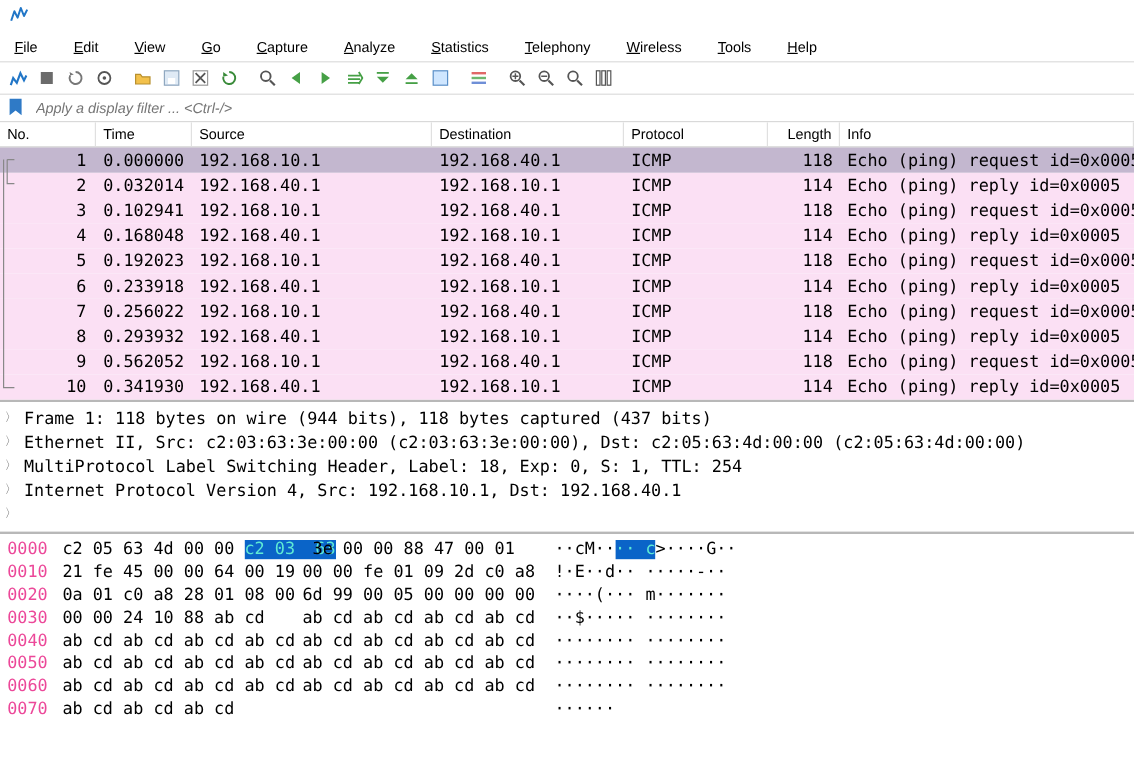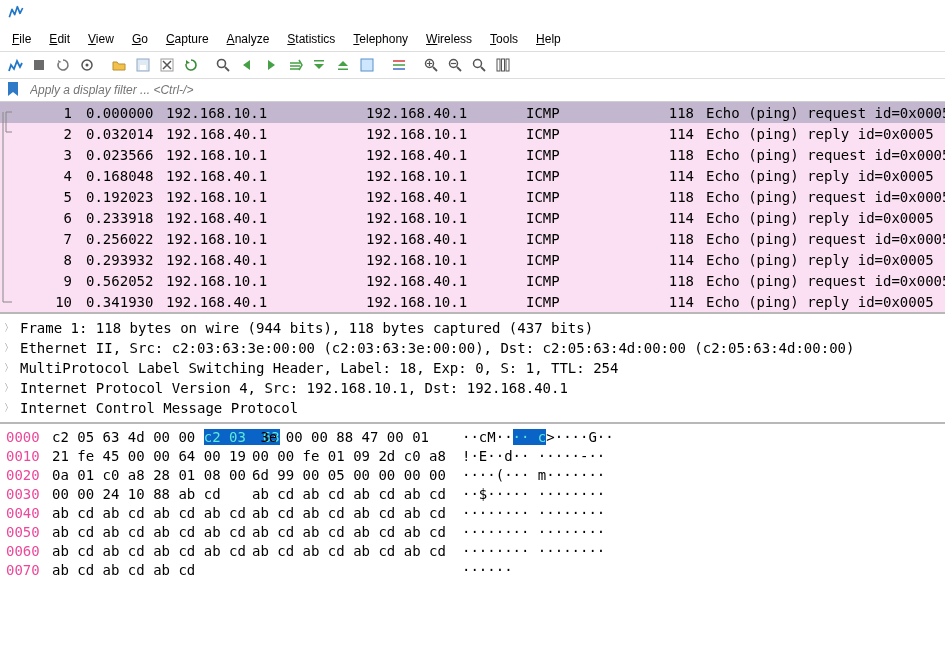--- a/index.html
+++ b/index.html
@@ -14,21 +14,21 @@
   .title-bar {
     padding: 4px 8px;
     font-size: 14px;
     display: flex;
     align-items: center;
     gap: 6px;
   }
   .title-bar .fin-icon svg { width:16px; height:16px; }
   .menu-bar {
     display: flex;
-    gap: 2px;
+    gap: 14px;
     padding: 2px 4px;
   }
   .menu-item {
     padding: 3px 8px;
     cursor: default;
   }
   .menu-item .ul { text-decoration: underline; }
   .toolbar {
     display: flex;
     align-items: center;
@@ -276,20 +276,29 @@
 <div class="filter-row">
   <span class="filter-icon">
     <svg width="12" height="14">
         <path d="M1 0 h10 v14 L6 10 L1 14 z" fill="#2f7ac6"></path>
       </svg>
   </span>
   <input class="filter-input" placeholder="Apply a display filter ... &lt;Ctrl-/&gt;" style="">
 </div>
 
 <div class="packet-list">
+  <div class="pl-header">
+    <div class="col-no">No.</div>
+    <div class="col-time">Time</div>
+    <div class="col-src">Source</div>
+    <div class="col-dst">Destination</div>
+    <div class="col-proto">Protocol</div>
+    <div class="col-len">Length</div>
+    <div class="col-info">Info</div>
+  </div>
   <div class="pl-rows" id="pl-rows">
     <div class="tree-gutter">
       <svg viewBox="0 0 20 210" preserveAspectRatio="none">
         <path d="M6 10 L12 10 M6 10 L6 30 L12 30" fill="none" stroke="#888" stroke-width="1"></path>
         <path d="M3 10 L3 200 L12 200" fill="none" stroke="#888" stroke-width="1"></path>
       </svg>
     </div>
   <div class="pl-row row-pink row-selected">
         <div class="col-no">1</div>
         <div class="col-time">0.000000</div>
@@ -303,21 +312,21 @@
         <div class="col-no">2</div>
         <div class="col-time">0.032014</div>
         <div class="col-src">192.168.40.1</div>
         <div class="col-dst">192.168.10.1</div>
         <div class="col-proto">ICMP</div>
         <div class="col-len">114</div>
         <div class="col-info">Echo (ping) reply    id=0x0005</div>
       </div>
       <div class="pl-row row-pink">
         <div class="col-no">3</div>
-        <div class="col-time">0.023566</div>
+        <div class="col-time">0.102941</div>
         <div class="col-src">192.168.10.1</div>
         <div class="col-dst">192.168.40.1</div>
         <div class="col-proto">ICMP</div>
         <div class="col-len">118</div>
         <div class="col-info">Echo (ping) request  id=0x0005</div>
       </div>
       <div class="pl-row row-pink">
         <div class="col-no">4</div>
         <div class="col-time">0.168048</div>
         <div class="col-src">192.168.40.1</div>
@@ -396,18 +405,17 @@
     <div class="line">
       <span class="chev">〉</span>
       <span>MultiProtocol Label Switching Header, Label: 18, Exp: 0, S: 1, TTL: 254</span>
     </div>
     <div class="line">
       <span class="chev">〉</span>
       <span>Internet Protocol Version 4, Src: 192.168.10.1, Dst: 192.168.40.1</span>
     </div>
     <div class="line">
       <span class="chev">〉</span>
-      <span>Internet Control Message Protocol</span>
     </div>
   </div>
 
 <div class="pane-split"></div>
 <div class="hex" id="hex-pane"><div><span class="off">0000</span><span class="bytes">c2 05 63 4d 00 00 <span class="hl">c2 03  63</span></span><span class="bytes2"> 3e 00 00 88 47 00 01</span><span class="ascii">··cM··<span class="hl">·· c</span>&gt;····G··</span></div><div><span class="off">0010</span><span class="bytes">21 fe 45 00 00 64 00 19</span><span class="bytes2">00 00 fe 01 09 2d c0 a8</span><span class="ascii">!·E··d·· ·····-··</span></div><div><span class="off">0020</span><span class="bytes">0a 01 c0 a8 28 01 08 00</span><span class="bytes2">6d 99 00 05 00 00 00 00</span><span class="ascii">····(··· m·······</span></div><div><span class="off">0030</span><span class="bytes">00 00 24 10 88 ab cd</span><span class="bytes2">ab cd ab cd ab cd ab cd</span><span class="ascii">··$····· ········</span></div><div><span class="off">0040</span><span class="bytes">ab cd ab cd ab cd ab cd</span><span class="bytes2">ab cd ab cd ab cd ab cd</span><span class="ascii">········ ········</span></div><div><span class="off">0050</span><span class="bytes">ab cd ab cd ab cd ab cd</span><span class="bytes2">ab cd ab cd ab cd ab cd</span><span class="ascii">········ ········</span></div><div><span class="off">0060</span><span class="bytes">ab cd ab cd ab cd ab cd</span><span class="bytes2">ab cd ab cd ab cd ab cd</span><span class="ascii">········ ········</span></div><div><span class="off">0070</span><span class="bytes">ab cd ab cd ab cd</span><span class="bytes2"></span><span class="ascii">······</span></div></div>
 
 </body></html>

